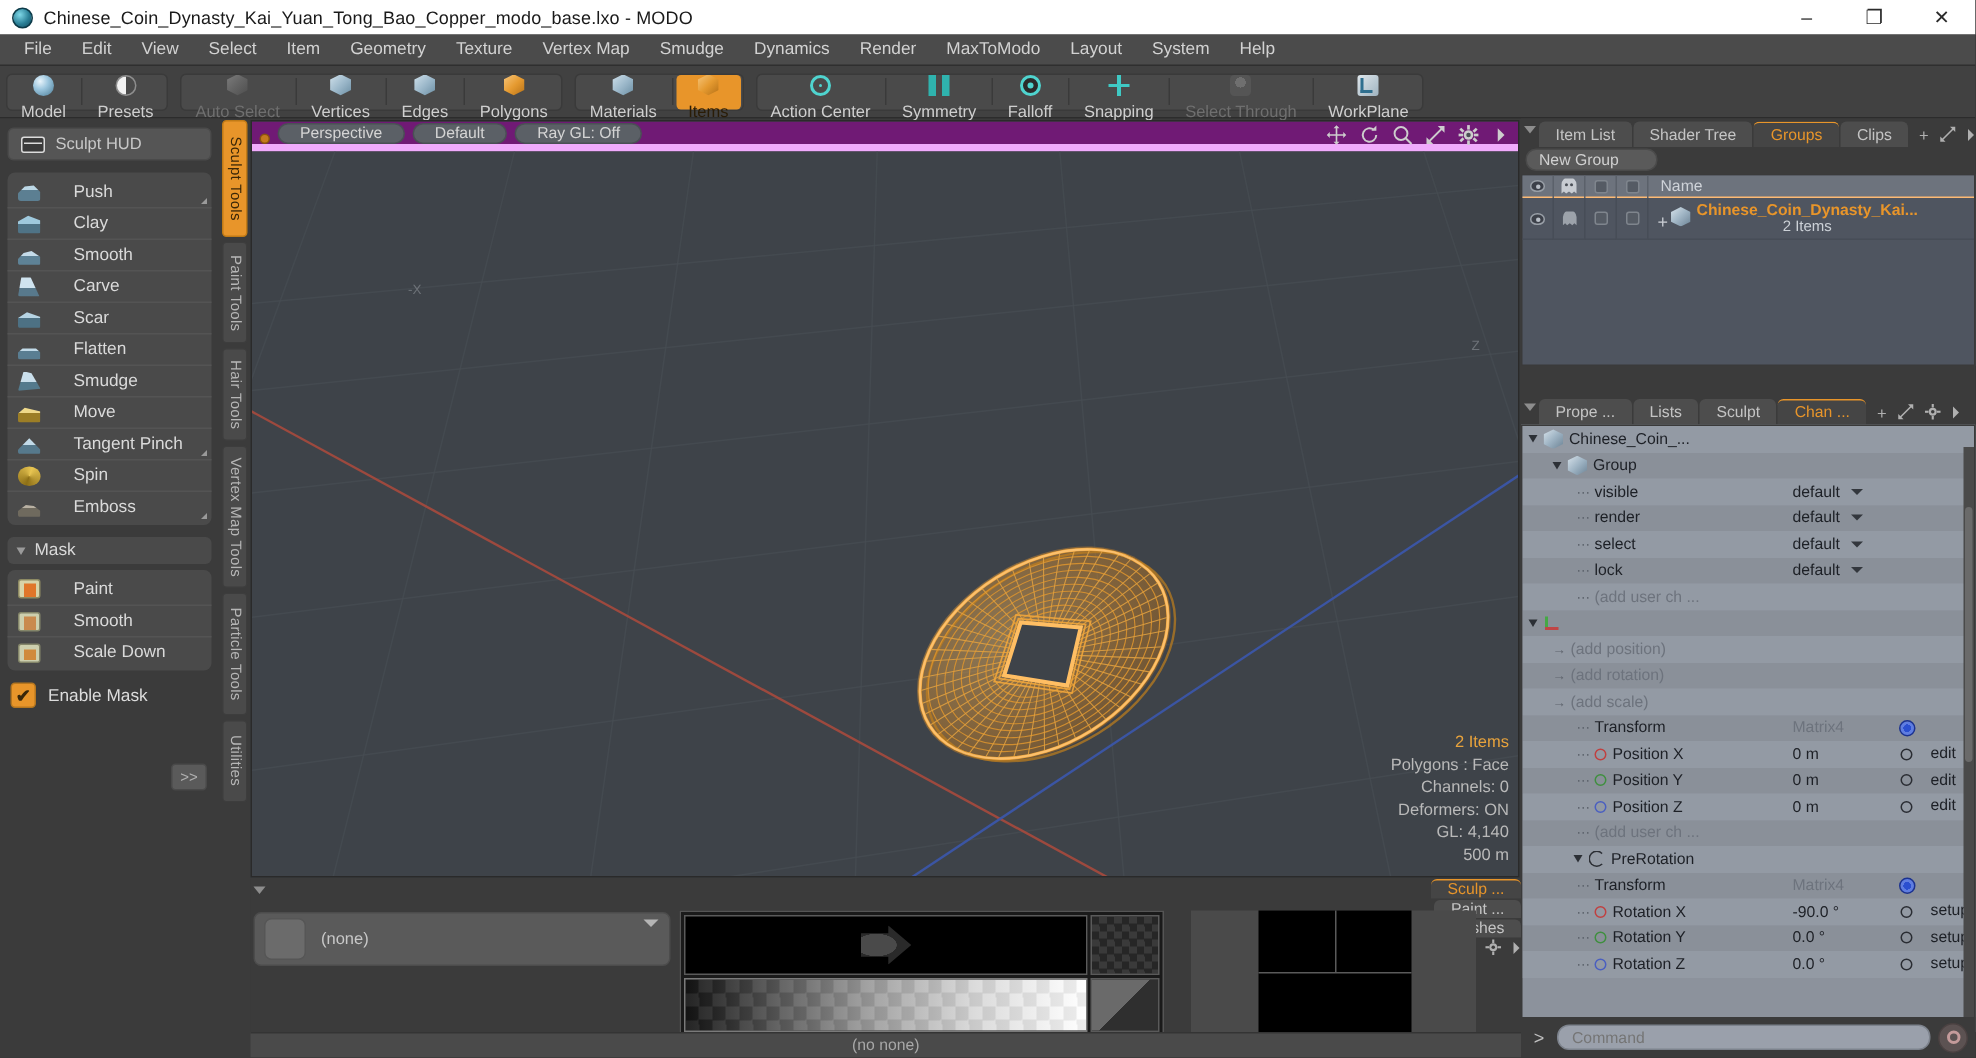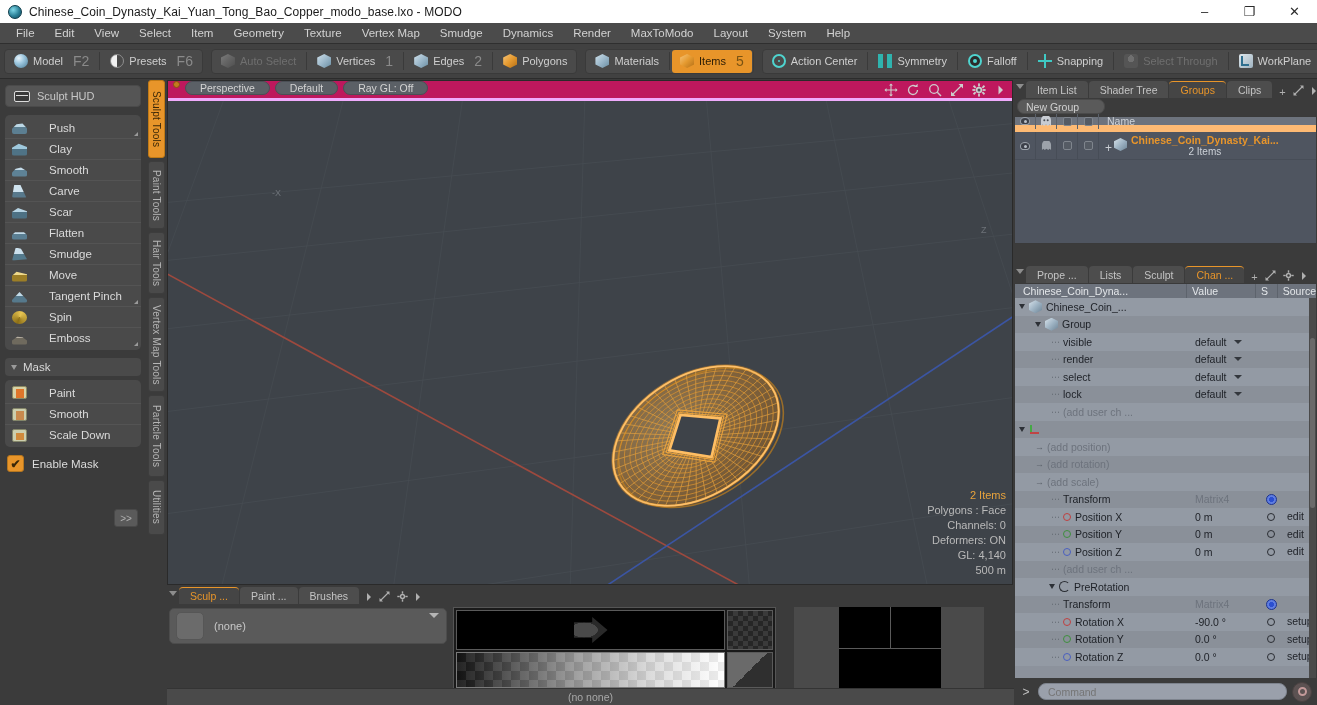--- a/index.html
+++ b/index.html
@@ -51,20 +51,21 @@
   }
   .tgroup {
     display:flex; align-items:center; height:25px;
     background:#4a4a4a; border:1px solid #3a3a3a; border-radius:4px;
     margin-right:8px; padding:0 1px;
   }
   .tbtn {
     display:flex; align-items:center; height:23px; padding:0 8px;
     color:#cfcfcf; font-size:11px; white-space:nowrap; border-radius:3px;
     gap:5px;
+    flex-direction:column;
   }
   .tbtn.active { background:#e8952a; color:#2a1c06; }
   .tbtn.dim { color:#6f6f6f; }
   .tbtn .hk { color:#8a8a8a; font-size:14px; margin-left:5px; }
   .tbtn.active .hk { color:#7a5312; }
   .tdiv { width:1px; height:18px; background:#3a3a3a; margin:0 2px; }
 
   
   .ico { width:14px; height:14px; display:inline-block; position:relative; flex:none; }
   .ico-sphere { border-radius:50%; background:radial-gradient(circle at 34% 30%, #e9f4fb 0%, #9cc6de 40%, #4a7b95 100%); }
@@ -161,22 +162,22 @@
   }
   .vtab.active { background:#e8952a; color:#3a2708; border-color:#c07a16; }
 
   
   .viewport {
     position:absolute; left:167px; top:80px; width:846px; height:505px;
     background:#3d4247; border:1px solid #2a2a2a; overflow:hidden;
   }
   .vp-header {
     position:absolute; left:0; top:0; width:846px; height:20px;
-    background:#be185d; display:flex; align-items:flex-start; padding-left:5px; gap:5px;
-    border-bottom:3px solid #f0abfc;
+    background:#701a75; display:flex; align-items:flex-end; padding-left:5px; gap:5px;
+    border-bottom:5px solid #f0abfc;
   }
   .vp-dot { width:7px;height:7px;border-radius:50%;background:#c47a1e;border:1px solid #8a530f; }
   .vp-pill {
     height:14px; background:#5b6066; border:1px solid #4a4f55; border-radius:7px;
     color:#d4d4d4; font-size:10.5px; display:flex; align-items:center; justify-content:center;
     padding:0 14px;
   }
   .vp-icons { position:absolute; right:6px; top:2px; display:flex; gap:8px; align-items:center; }
   .vpi { width:14px;height:14px;color:#cdcdcd; display:flex;align-items:center;justify-content:center;font-size:12px;}
 
@@ -201,21 +202,21 @@
   }
   .tab.active { background:#454545; color:#e8952a; border-top:1.5px solid #e8952a; }
   .tab-extra { display:flex; align-items:center; gap:7px; margin-left:6px; color:#b0b0b0; font-size:11px; }
 
   .newgroup-row { height:18px; background:#3b3b3b; padding:1px 3px; }
   .newgroup-btn {
     height:15px; width:88px; background:#5a5a5a; border:1px solid #4a4a4a; border-radius:7px;
     color:#d0d0d0; font-size:10.5px; display:flex; align-items:center; padding-left:8px;
   }
   .grouplist { background:#4f5560; border:1px solid #3a3a3a; height:128px; position:relative; }
-  .gl-head { height:15px; background:#6d737d; display:flex; align-items:center; border-bottom:7px solid #fdba74;}
+  .gl-head { height:15px; background:#6d737d; display:flex; align-items:center; border-bottom:1px solid #fdba74;}
   .gl-col { width:21px; height:15px; border-right:1px solid #5b616a; display:flex;align-items:center;justify-content:center;}
   .gl-name { padding-left:8px; color:#cfd3d9; font-size:10.5px; }
   .gl-row { height:28px; display:flex; align-items:center; border-bottom:1px solid #474d57; }
   .gl-rowcol { width:21px; height:28px; border-right:1px solid #474d57; display:flex;align-items:center;justify-content:center;}
   .eye { width:10px;height:8px; border-radius:50% 50% 45% 45%; background:#3c4049; border:1px solid #9aa0a8; position:relative;}
   .eye:after{content:"";position:absolute;left:3px;top:2px;width:3px;height:3px;border-radius:50%;background:#b9bfc7;}
   .rsquare { width:9px;height:9px;border:1px solid #7f858d;border-radius:2px;background:#555b64;}
   .gl-item-label { color:#e8952a; font-size:10.5px; font-weight:bold; white-space:nowrap; }
   .gl-item-sub { color:#ccd1d7; font-size:10px; }
   .gcube { width:13px;height:13px;flex:none;
@@ -248,21 +249,21 @@
   .tw.open { border-left:3.5px solid transparent;border-right:3.5px solid transparent;border-top:5px solid #2c3036;border-bottom:none;}
   .dashes { color:#5e646d; font-size:9px; letter-spacing:-1px;}
   .pencil { width:11px;height:9px; background:linear-gradient(90deg,#e8e8e8 0 70%, #9a9a9a 70% 100%); transform:rotate(-20deg); }
   .axisico { width:12px;height:11px; position:relative;}
   .axisico:before{content:"";position:absolute;left:1px;top:1px;width:1.5px;height:9px;background:#45a845;}
   .axisico:after{content:"";position:absolute;left:1px;bottom:1px;width:9px;height:1.5px;background:#c04545;}
   .prerot { width:11px;height:11px;border:1.5px solid #2b2e34;border-radius:50%;border-right-color:transparent; }
 
   
   .bottompanel { position:absolute; left:167px; top:586px; width:847px; height:119px; background:#3b3b3b; }
-  .bp-tabs { height:18px; display:flex; align-items:flex-end; padding-left:12px; gap:1px; position:relative;}
+  .bp-tabs { height:18px; display:flex; align-items:flex-end; padding-left:12px; gap:1px; position:relative;flex-direction:column;}
   .bp-tabs:before{content:"";position:absolute;left:2px;top:5px;width:0;height:0;
     border-top:5px solid #8d8d8d;border-left:4px solid transparent;border-right:4px solid transparent;}
   .bp-body { position:relative; height:101px; }
   .preset-row {
     position:absolute; left:2px; top:4px; width:278px; height:36px;
     background:#5a5a5a; border:1px solid #4c4c4c; border-radius:5px;
     display:flex; align-items:center; padding-left:6px; gap:10px;
   }
   .preset-thumb { width:28px;height:28px;background:#6b6b6b;border:1px solid #565656;border-radius:5px;}
   .preset-caret { position:absolute; right:7px; top:4px; width:0;height:0;
@@ -778,26 +779,20 @@
               </g>
               <circle cx="7" cy="7" r="1.5" fill="#3b3b3b"></circle>
             </svg></span>
           <span><svg width="6" height="10" viewBox="0 0 6 10">
               <path d="M1 1l4 4-4 4z" fill="#b0b0b0"></path>
             </svg></span>
         </div>
       </div>
 
     <div class="chanlist">
-      <div class="ch-head">
-        <div class="ch-h1">Chinese_Coin_Dyna...</div>
-        <div class="ch-h2">Value</div>
-        <div class="ch-h3">S</div>
-        <div class="ch-h4">Source</div>
-      </div>
       <div id="chanrows">
           <div class="ch-row">
             <div class="ch-c1" style="padding-left: 4px;">
               <span class="tw open"></span>
               <span class="gcube"></span>
               <span>Chinese_Coin_...</span>
             </div>
             <div class="ch-c2">
               <span></span>
             </div>

